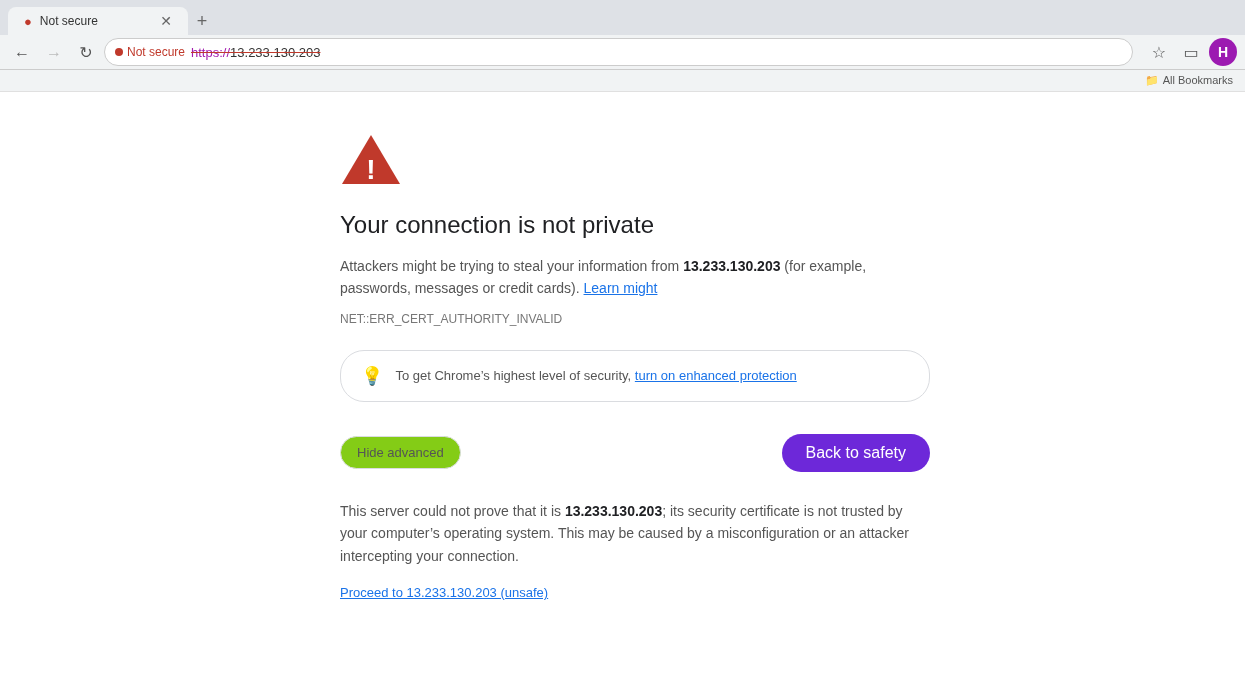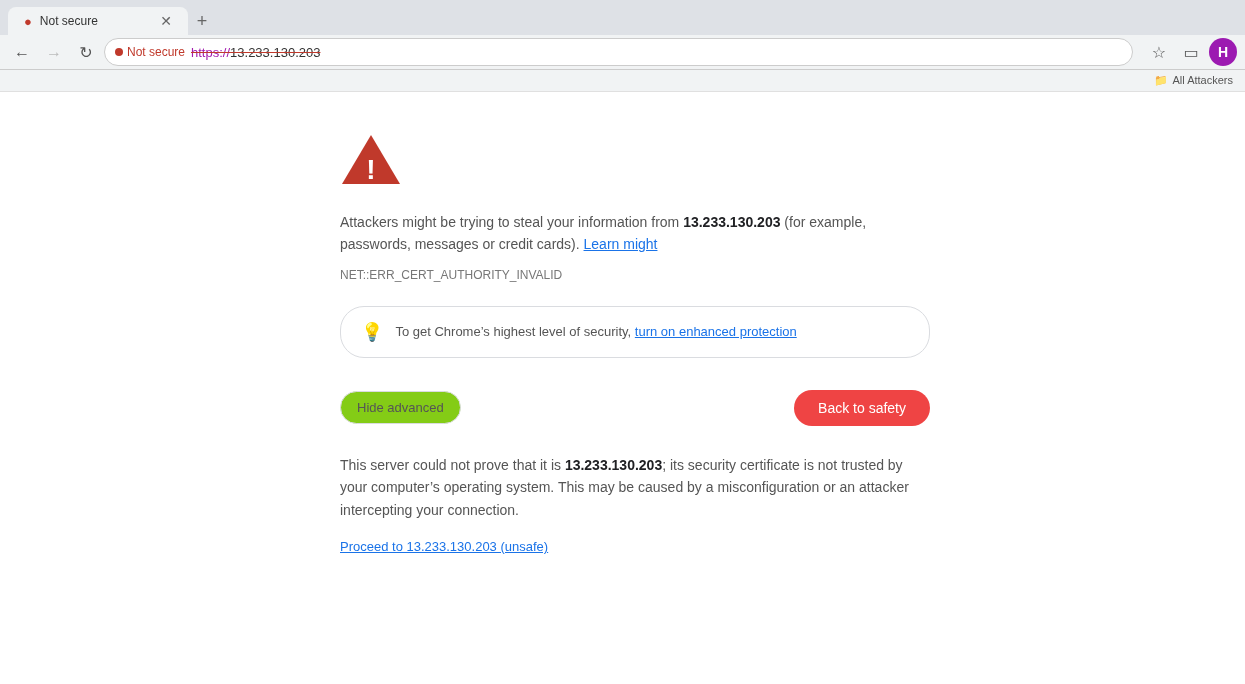--- a/index.html
+++ b/index.html
@@ -165,25 +165,25 @@
       border: 1px solid #dadce0;
       border-radius: 20px;
       background: #84cc16;
       color: #555;
       font-size: 13px;
       cursor: pointer;
     }
 
     .back-to-safety-btn {
       padding: 10px 24px;
-      background: #ef4444;
+      background: #6d28d9;
       color: #fff;
       border: none;
       border-radius: 20px;
-      font-size: 14px;
+      font-size: 16px;
       font-weight: 500;
       cursor: pointer;
     }
 
     .advanced-section {
       max-width: 590px;
     }
     .advanced-text {
       font-size: 14px;
       color: #555;
@@ -245,33 +245,34 @@
     <div class="toolbar-right">
       <button class="toolbar-icon-btn">☆</button>
       <button class="toolbar-icon-btn">▭</button>
       <div class="profile-avatar">H</div>
     </div>
   </div>
 </div>
 
 <div style="background:#f1f3f4;border-bottom:1px solid #e0e0e0;height:22px;display:flex;align-items:center;justify-content:flex-end;padding-right:12px;">
   <span style="font-size:11px;color:#555;">
-    <span style="margin-right:4px;">📁</span><span>All Attackers</span>
+    <span style="margin-right:4px;">📁</span><span>All Bookmarks</span>
   </span>
 </div>
 
 <div class="page-content">
 
   <div class="warning-icon-container">
     <svg class="warning-svg" width="62" height="55" viewBox="0 0 62 55">
       <polygon points="31,3 60,52 2,52" fill="#c0392b"></polygon>
       <text x="31" y="47" text-anchor="middle" font-size="28" font-weight="bold" fill="white">!</text>
     </svg>
   </div>
 
+  <h1 class="error-title">Your connection is not private</h1>
 
   <p class="error-description">
     <span>Attackers might be trying to steal your information from </span><strong>13.233.130.203</strong><span> (for example, passwords, messages or credit cards). </span><a>Learn might</a>
   </p>
 
   <p class="error-code">NET::ERR_CERT_AUTHORITY_INVALID</p>
 
   <div class="security-suggestion-box">
     <span class="lightbulb-icon">💡</span>
     <span class="suggestion-text">

